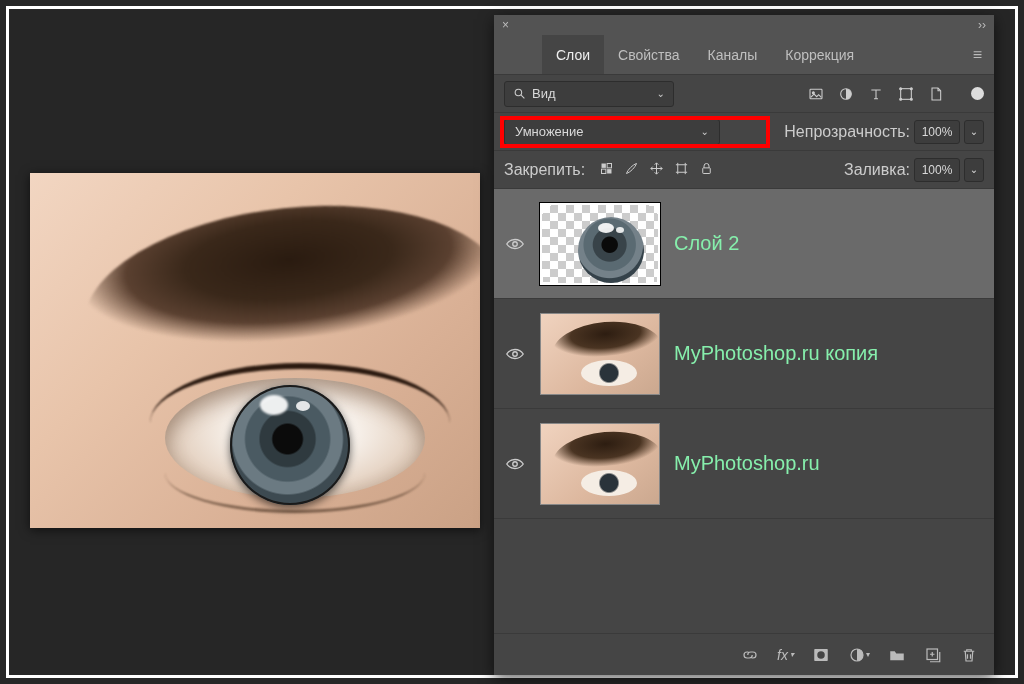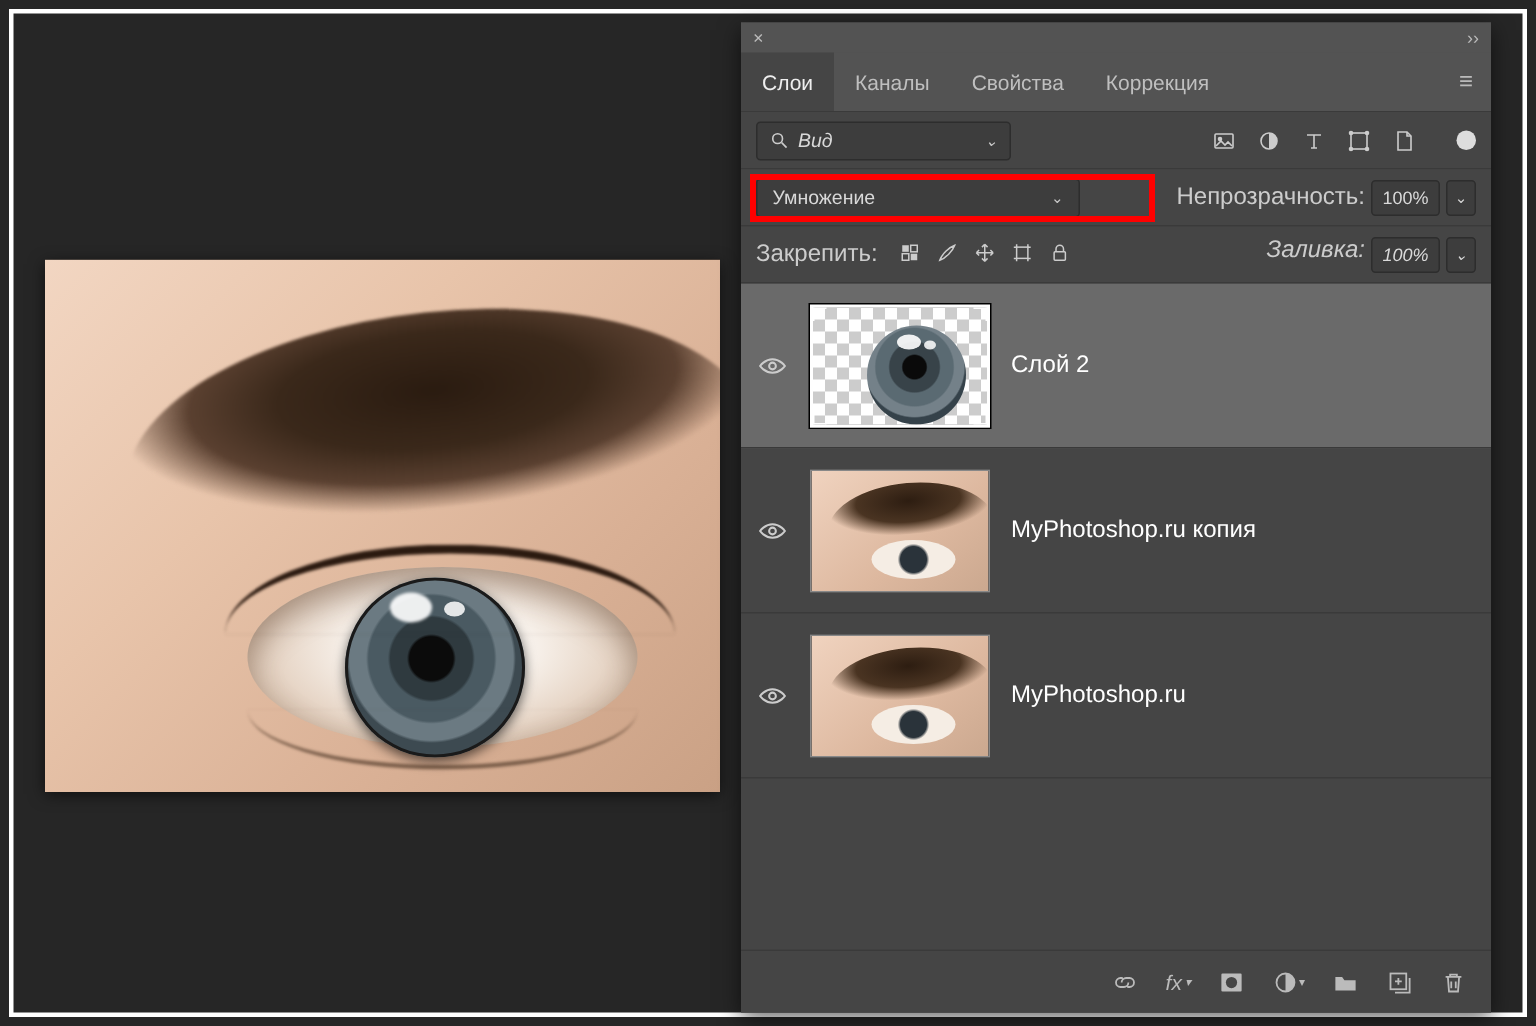--- a/index.html
+++ b/index.html
@@ -21,63 +21,63 @@
   .highlight2 { position:absolute; left:266px; top:228px; width:14px; height:10px; border-radius:50%; background:rgba(255,255,255,.85); filter:blur(.5px);}
   .upperlid { position:absolute; left:120px; top:190px; width:300px; height:60px; border-top:6px solid #2b1a10; border-radius:50% 50% 0 0 / 100% 100% 0 0; filter:blur(1px);}
   .lowerlid { position:absolute; left:135px; top:300px; width:260px; height:40px; border-bottom:3px solid rgba(60,40,25,.6); border-radius:0 0 50% 50% / 0 0 100% 100%; filter:blur(1px);}
 
   .panel { position:absolute; right:30px; top:15px; width:500px; height:660px; background:#535353; box-shadow:0 4px 14px rgba(0,0,0,.6); display:flex; flex-direction:column;}
   .panel-top { height:20px; background:#535353; display:flex; justify-content:space-between; align-items:center; padding:0 8px; color:#bbb; font-size:12px;}
   .panel-top span { cursor:default; }
 
   .tabs { display:flex; align-items:center; height:40px; background:#535353; border-bottom:1px solid #3a3a3a;}
   .tab { padding:0 14px; height:100%; display:flex; align-items:center; color:#bfbfbf; font-size:14px; cursor:pointer;}
-  .tab.active { background:#454545; color:#eee; font-weight:500;}
+  .tab.active { background:#454545; color:#eee; font-weight:500;margin-left:48px;}
   .tab-menu { margin-left:auto; padding:0 12px; color:#bbb; font-size:16px; cursor:pointer;}
 
   .row { display:flex; align-items:center; height:38px; padding:0 10px; gap:8px; background:#454545; border-bottom:1px solid #3a3a3a;}
   .row.filterrow { background:#454545;}
-  .search-filter { display:flex; align-items:center; gap:6px; background:#3d3d3d; border:1px solid #2d2d2d; border-radius:3px; height:26px; padding:0 8px; width:170px; cursor:pointer;font-style:italic;}
+  .search-filter { display:flex; align-items:center; gap:6px; background:#3d3d3d; border:1px solid #2d2d2d; border-radius:3px; height:26px; padding:0 8px; width:170px; cursor:pointer;}
   .search-filter svg { width:13px; height:13px; fill:none; stroke:#ccc; stroke-width:2;}
   .chev { margin-left:auto; font-size:10px; color:#ccc;}
   .filter-icons { margin-left:auto; display:flex; gap:12px; align-items:center;}
   .ficon { width:18px; height:18px; display:flex; align-items:center; justify-content:center; color:#ccc; cursor:pointer;}
   .ficon svg { width:16px; height:16px; stroke:#ccc; fill:none; stroke-width:1.6;}
   .dot { width:13px; height:13px; border-radius:50%; background:#ddd; margin-left:14px;}
 
   .blendrow { background:#454545; position:relative;}
   .highlight-box { position:absolute; left:6px; top:3px; width:270px; height:32px; border:4px solid #ff0000; pointer-events:none;}
   .blend-dd { display:flex; align-items:center; background:#3d3d3d; border:1px solid #2d2d2d; border-radius:3px; height:26px; padding:0 10px; width:216px; cursor:pointer;}
   .opacity-group { margin-left:auto; display:flex; align-items:center; gap:4px;}
   .lbl { font-size:16px; color:#ccc;}
   .val-box { background:#3d3d3d; border:1px solid #2d2d2d; border-radius:3px; height:24px; width:46px; display:flex; align-items:center; justify-content:center; font-size:12px;}
   .dd-btn { background:#3d3d3d; border:1px solid #2d2d2d; border-radius:3px; height:24px; width:20px; display:flex; align-items:center; justify-content:center; font-size:10px; cursor:pointer;}
 
   .lockrow { background:#454545; font-size:12px;}
   .lock-icons { display:flex; gap:10px; align-items:center; margin-left:6px;}
   .licon svg { width:15px; height:15px; stroke:#ccc; fill:none; stroke-width:1.6;}
   .licon { cursor:pointer;}
-  .fill-group { margin-left:auto; display:flex; gap:4px;font-style:italic;}
+  .fill-group { margin-left:auto; display:flex; align-items:center; gap:4px;}
 
   .layers { flex:1; overflow:auto; background:#454545;}
   .layer { display:flex; align-items:center; height:110px; border-bottom:1px solid #3a3a3a; padding:0 10px; gap:14px; cursor:pointer;}
   .layer.selected { background:#6a6a6a;}
   .vis { width:22px; display:flex; justify-content:center; cursor:pointer;}
   .vis svg { width:18px; height:12px; stroke:#ccc; fill:none; stroke-width:1.8;}
   .thumb { width:120px; height:82px; background:#222; border:1px solid #888; position:relative; overflow:hidden;}
   .layer.selected .thumb { border:2px solid #fff; box-shadow:0 0 0 1px #000;}
   .thumb.transparent { background:repeating-conic-gradient(#ccc 0 25%,#fff 0 50%) 0 0/16px 16px;}
   .thumb-eye { position:absolute; left:8px; top:4px; width:104px; height:74px;}
   .mini-iris { position:absolute; left:28px; top:8px; width:66px; height:66px; border-radius:50%; background:radial-gradient(circle at 48% 42%,#0a0a0a 0 15%,#384349 17% 32%,#5a6a72 34% 50%,#748189 52% 64%,#35424a 66% 100%);}
   .mini-hl { position:absolute; left:48px; top:14px; width:16px; height:10px; border-radius:50%; background:rgba(255,255,255,.9);}
   .mini-hl2 { position:absolute; left:66px; top:18px; width:8px; height:6px; border-radius:50%; background:rgba(255,255,255,.85);}
   .thumb-face { position:absolute; inset:0; background:linear-gradient(140deg,#f0d3bf,#ddb89f 60%,#cba88f);}
   .thumb-brow { position:absolute; left:10px; top:8px; width:110px; height:34px; border-radius:60% 60% 40% 40%/100% 100% 10% 10%; background:radial-gradient(ellipse at 50% 35%,#2d1d11 0%,#4a3422 45%,transparent 72%); transform:rotate(-5deg);}
   .thumb-smalleye { position:absolute; left:40px; top:46px; width:56px; height:26px; border-radius:50%; background:radial-gradient(circle at 50% 50%,#2a333a 0 28%,#f5ede4 34% 100%);}
-  .layer-name { font-size:16px; color:#ffffff;}
+  .layer-name { font-size:20px; color:#86efac;}
   .corner { position:absolute; width:10px; height:10px; border:2px solid #fff;}
   .corner.tl { left:-1px; top:-1px; border-right:none; border-bottom:none;}
   .corner.tr { right:-1px; top:-1px; border-left:none; border-bottom:none;}
   .corner.bl { left:-1px; bottom:-1px; border-right:none; border-top:none;}
   .corner.br { right:-1px; bottom:-1px; border-left:none; border-top:none;}
 
   .footer { height:42px; background:#454545; border-top:1px solid #3a3a3a; display:flex; align-items:center; justify-content:flex-end; gap:18px; padding:0 16px;text-align:right;}
   .ficon2 { cursor:pointer; display:flex; align-items:center;}
   .ficon2 svg { width:18px; height:18px; stroke:#bbb; fill:none; stroke-width:1.6;}
   .fx { font-style:italic; font-size:14px; color:#bbb; cursor:pointer; display:flex; align-items:center; gap:2px;}
@@ -100,22 +100,22 @@
 </div>
 
 <div class="panel">
   <div class="panel-top">
     <span>×</span>
     <span>››</span>
   </div>
 
   <div class="tabs">
     <div class="tab active">Слои</div>
+    <div class="tab">Свойства</div>
     <div class="tab">Каналы</div>
-    <div class="tab">Свойства</div>
     <div class="tab">Коррекция</div>
     <div class="tab-menu">≡</div>
   </div>
 
   <div class="row filterrow">
     <div class="search-filter">
       <svg viewBox="0 0 24 24">
           <circle cx="10" cy="10" r="6"></circle>
           <line x1="15" y1="15" x2="21" y2="21"></line>
         </svg>

